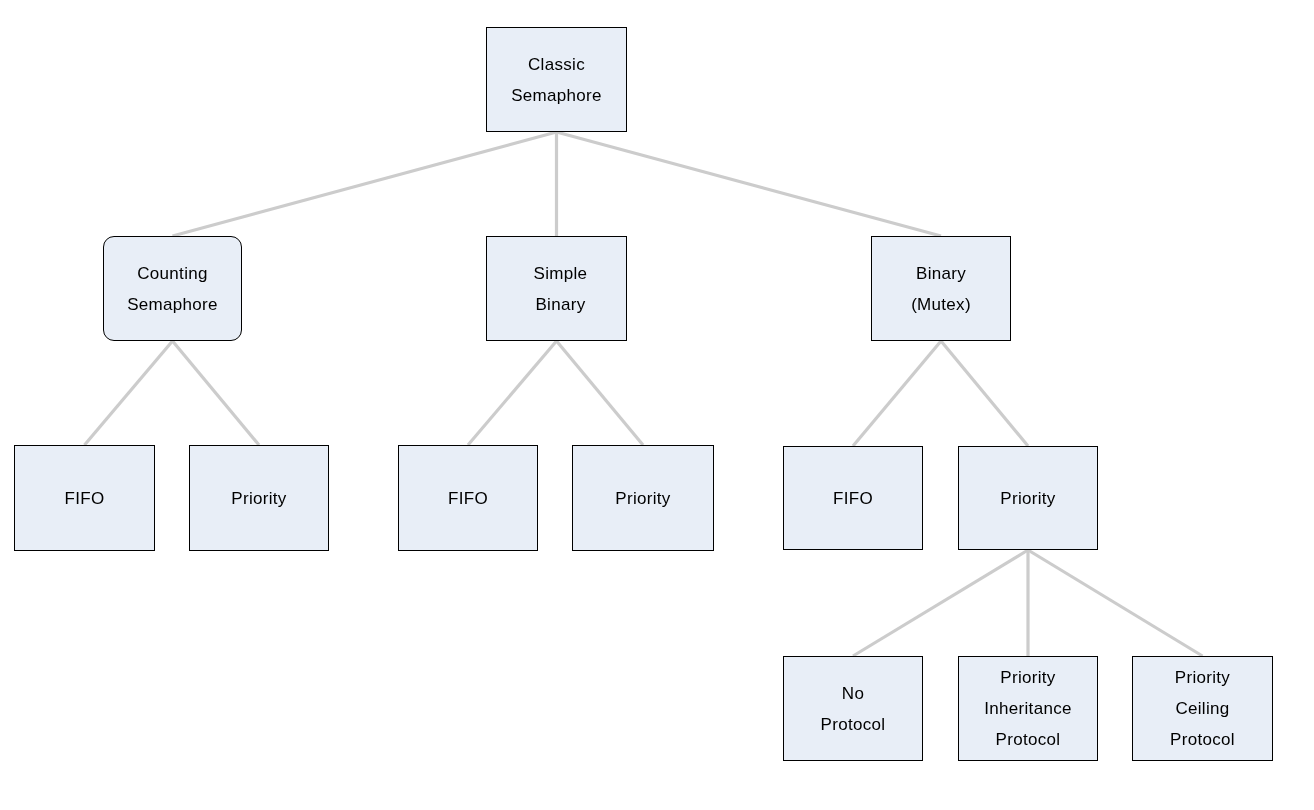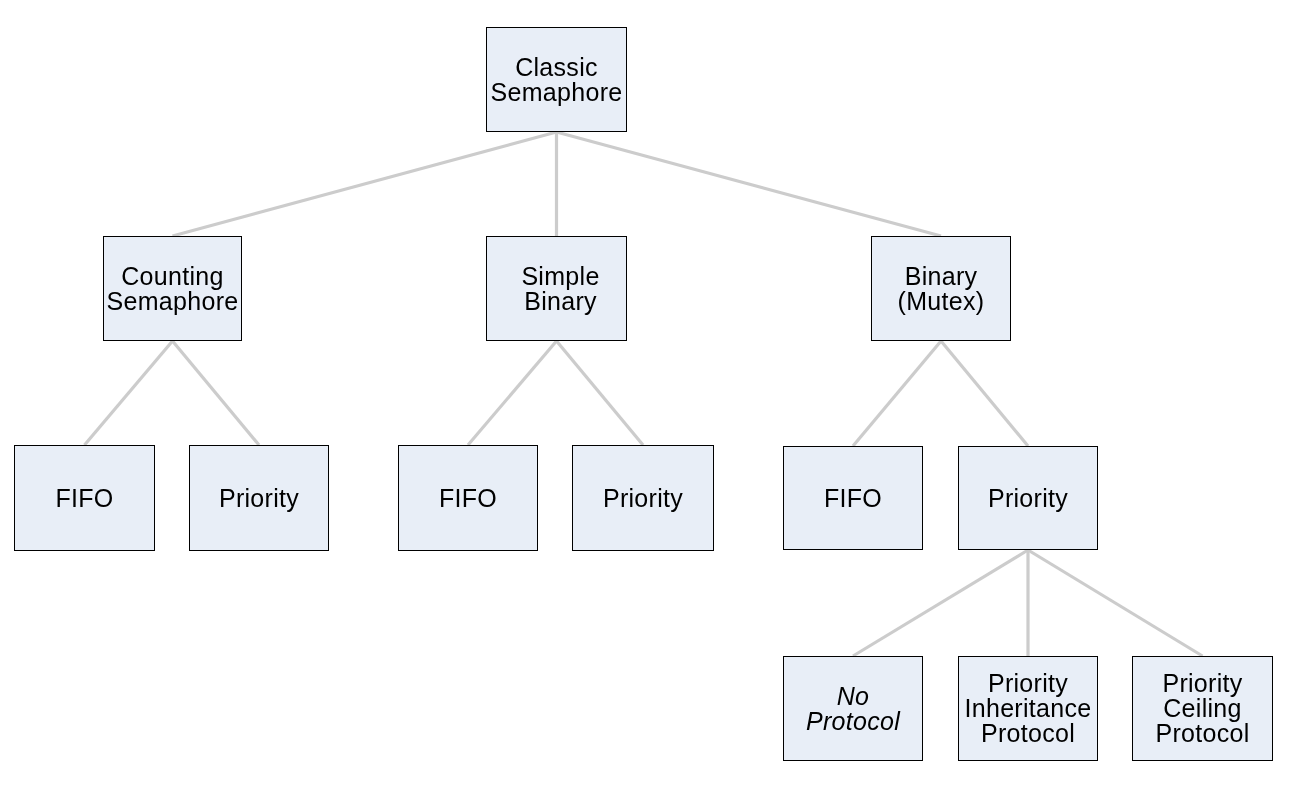--- a/index.html
+++ b/index.html
@@ -26,22 +26,22 @@
     position: absolute;
     box-sizing: border-box;
     background: var(--node-fill, #e8eef7);
     border: 1.5px solid var(--node-border, #000000);
     display: flex;
     align-items: center;
     justify-content: center;
     text-align: center;
   }
   .node-label {
-    font-size: 25px;
-    line-height: 25px;
+    font-size: 17px;
+    line-height: 31px;
     color: var(--text-color, #000000);
     white-space: pre-line;
     letter-spacing: 0.3px;
   }
 </style>
 </head>
 <body>
 
 <div class="stage">
   <svg class="connector-layer" width="1314" height="810" viewBox="0 0 1314 810" xmlns="http://www.w3.org/2000/svg">
@@ -57,21 +57,21 @@
       <line x1="1028" y1="550" x2="853" y2="656" stroke="#cccccc" stroke-width="3.2"></line>
       <line x1="1028" y1="550" x2="1028" y2="656" stroke="#cccccc" stroke-width="3.2"></line>
       <line x1="1028" y1="550" x2="1202.5" y2="656" stroke="#cccccc" stroke-width="3.2"></line>
     </svg>
 
   <div>
       <div class="node" style="left: 486px; top: 27px; width: 141px; height: 105px;">
         <span class="node-label">Classic
 Semaphore</span>
       </div>
-      <div class="node" style="left: 103px; top: 236px; width: 139px; height: 105px;">
+      <div class="node" style="left: 103px; top: 236px; width: 139px; height: 105px; border-radius: 11px;">
         <span class="node-label">Counting
 Semaphore</span>
       </div>
       <div class="node" style="left: 486px; top: 236px; width: 141px; height: 105px; padding-left: 8px;">
         <span class="node-label">Simple
 Binary</span>
       </div>
       <div class="node" style="left: 871px; top: 236px; width: 140px; height: 105px;">
         <span class="node-label">Binary
 (Mutex)</span>
@@ -87,21 +87,21 @@
       </div>
       <div class="node" style="left: 572px; top: 445px; width: 142px; height: 106px;">
         <span class="node-label">Priority</span>
       </div>
       <div class="node" style="left: 783px; top: 446px; width: 140px; height: 104px;">
         <span class="node-label">FIFO</span>
       </div>
       <div class="node" style="left: 958px; top: 446px; width: 140px; height: 104px;">
         <span class="node-label">Priority</span>
       </div>
-      <div class="node" style="left: 783px; top: 656px; width: 140px; height: 105px; font-style: italic;">
+      <div class="node" style="left: 783px; top: 656px; width: 140px; height: 105px;">
         <span class="node-label">No
 Protocol</span>
       </div>
       <div class="node" style="left: 958px; top: 656px; width: 140px; height: 105px;">
         <span class="node-label">Priority
 Inheritance
 Protocol</span>
       </div>
       <div class="node" style="left: 1132px; top: 656px; width: 141px; height: 105px;">
         <span class="node-label">Priority

